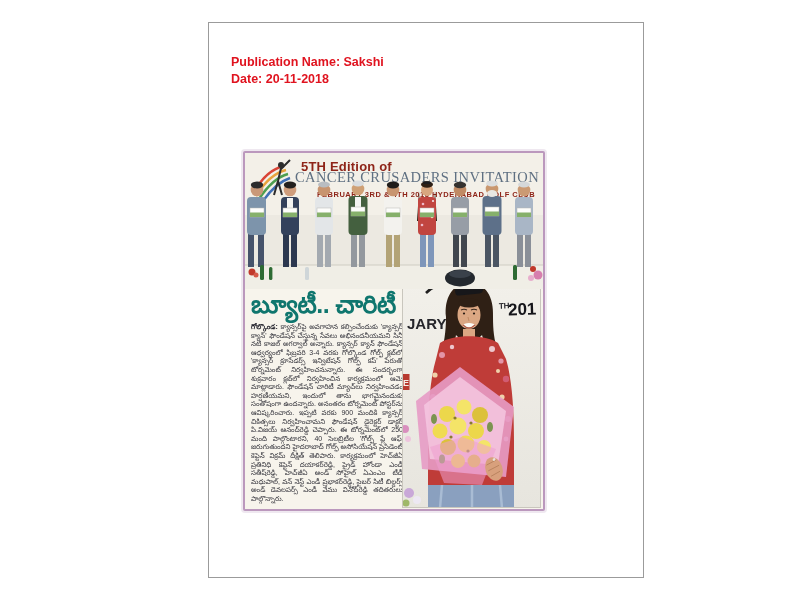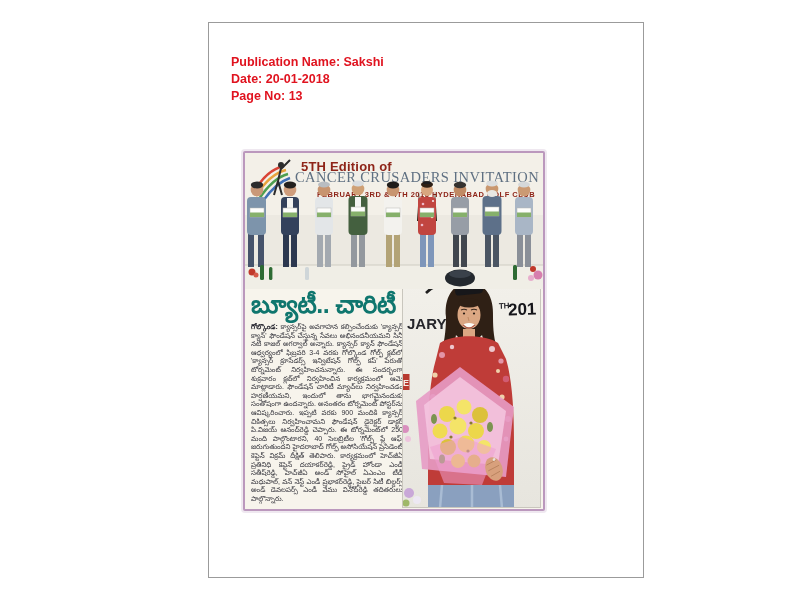--- a/index.html
+++ b/index.html
@@ -41,22 +41,21 @@
   .photo2{position:absolute;left:157px;top:126px;width:139px;height:229px;}
   .photo2 svg{display:block;}
 </style>
 </head>
 <body>
 
 <div class="page">
 
   <div class="meta">
     <div>Publication Name: Sakshi</div>
-    <div>Date: 20-01-2018</div>
-    <div>Page No: 13</div>
+    <div>Date: 20-11-2018</div>
   </div>
 
   <div class="clipping">
 
     <div class="banner-block">
       <svg class="logo-svg" viewBox="0 0 44 44">
         <path d="M3,36 C10,22 20,12 33,9" stroke="#d94436" stroke-width="2.4" fill="none"></path>
         <path d="M5,39 C13,26 23,16 35,13" stroke="#e8a23c" stroke-width="2.4" fill="none"></path>
         <path d="M8,42 C16,30 25,20 37,17" stroke="#4d9e4f" stroke-width="2.4" fill="none"></path>
         <path d="M12,44 C19,34 27,25 39,21" stroke="#3f6fb5" stroke-width="2.4" fill="none"></path>

